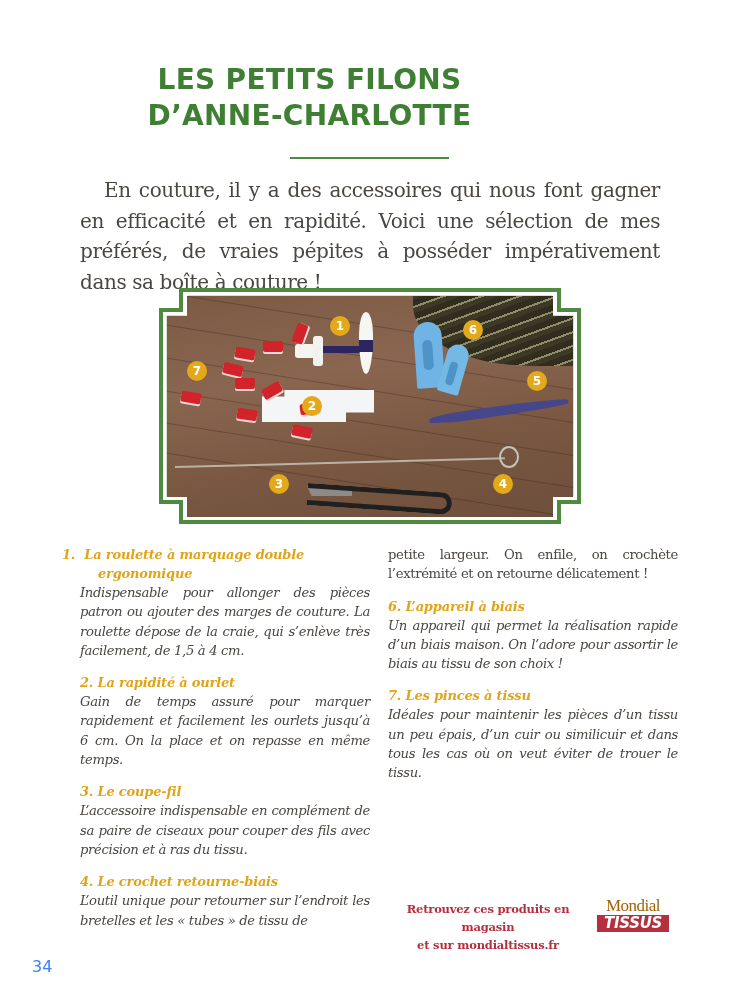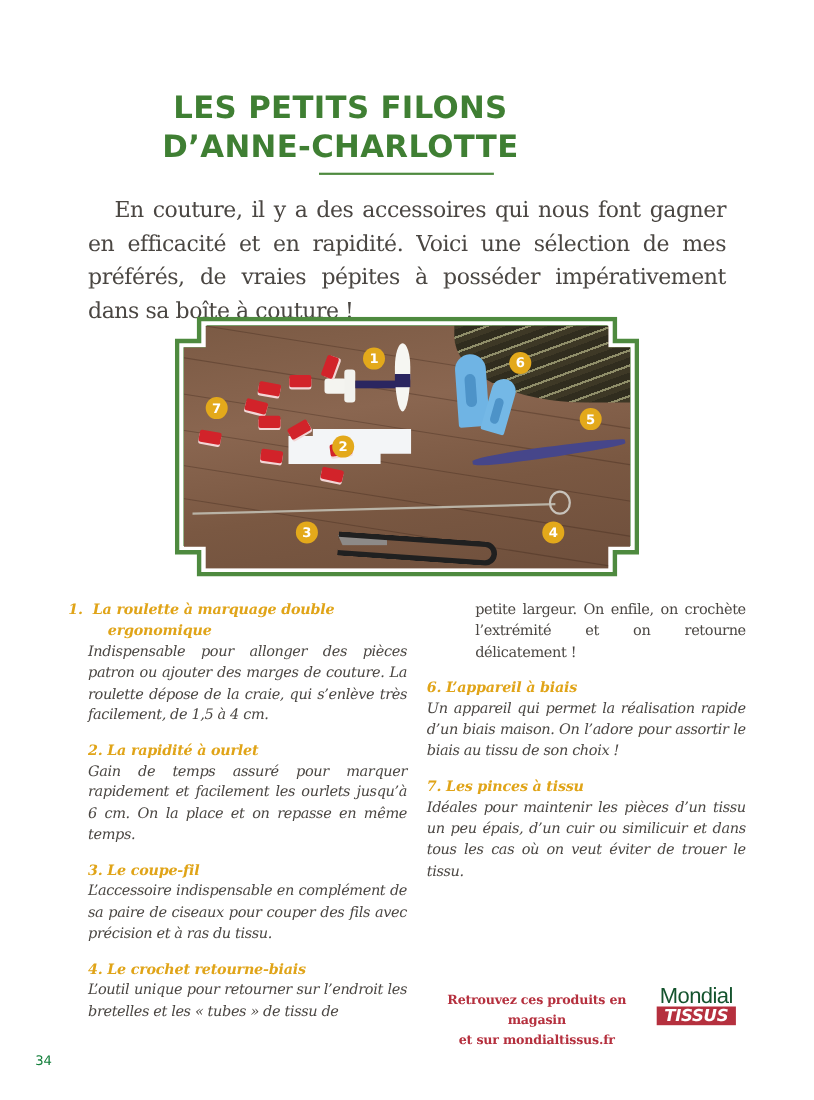--- a/index.html
+++ b/index.html
@@ -1,20 +1,20 @@
 <!DOCTYPE html>
 <html><head>
 <meta charset="utf-8">
 <style>
   * { box-sizing: border-box; margin: 0; padding: 0; }
   html, body { width: 740px; height: 1000px; background: #ffffff; overflow: hidden; }
   body { position: relative; font-family: "DejaVu Serif", serif; color: #4a4642; }
 
   .title {
-    position: absolute; left: 0; top: 80px; width: 619px; text-align: center;
+    position: absolute; left: 0; top: 62px; width: 619px; text-align: center;
     font-family: "DejaVu Sans", sans-serif; font-weight: bold; color: #3f7f33;
     font-size: 28px; line-height: 36px; letter-spacing: 0.3px;
   }
   .rule { position: absolute; left: 290px; top: 157px; width: 159px; height: 2px; background: #4e8a3f; }
 
   .intro {
     position: absolute; left: 80px; top: 175px; width: 580px;
     font-family: "DejaVu Serif", serif; font-size: 20px; line-height: 30.5px; color: #4a4642;
     text-indent: 24px; text-align: justify; letter-spacing: -0.4px;
   }
@@ -61,30 +61,30 @@
     font-family: "DejaVu Serif", serif; font-weight: bold; color: #e0a418;
     font-size: 13px; line-height: 19px; letter-spacing: -0.2px;
   }
   .item-title .num { display: inline-block; }
   .item-title.hang { padding-left: 18px; text-indent: -18px; }
   .item-body {
     font-family: "DejaVu Serif", serif; color: #4a4642;
     font-size: 13.2px; line-height: 19.3px; text-align: justify; letter-spacing: -0.35px;
   }
   .item { margin-bottom: 13px; font-style: italic; }
-  .cont { margin-bottom: 13px; margin-left: 44px; }
+  .cont { margin-bottom: 13px; }
   .promo {
     position: absolute; left: 388px; top: 900px; width: 200px;
     font-family: "DejaVu Serif", serif; font-weight: bold; color: #b5303e;
     font-size: 11.5px; line-height: 18px; letter-spacing: -0.2px; text-align: center;
   }
   .logo { position: absolute; left: 597px; top: 897px; width: 72px; height: 36px; text-align: center; }
-  .logo .top { font-family: Liberation Sans, sans-serif; color: #14532d; font-size: 20px; line-height: 18px; letter-spacing: -0.5px; }
+  .logo .top { font-family: Liberation Serif, serif; color: #a16207; font-size: 17px; line-height: 18px; letter-spacing: -0.5px; }
   .logo .bot { display: block; background: #b5303e; color: #ffffff; font-family: "DejaVu Sans", sans-serif; font-weight: bold; font-size: 15px; line-height: 17px; letter-spacing: -0.3px; font-style: italic; }
-  .pagenum { position: absolute; left: 32px; top: 957px; font-family: "DejaVu Sans", sans-serif; font-size: 12px; color: #15803d; }
+  .pagenum { position: absolute; left: 32px; top: 957px; font-family: "DejaVu Sans", sans-serif; font-size: 16px; color: #3b82f6; }
 </style>
 </head>
 <body>
 
 <h1 class="title">
   <span>LES PETITS FILONS</span><br>
   <span>D’ANNE-CHARLOTTE</span>
 </h1>
 <div class="rule"></div>
 

